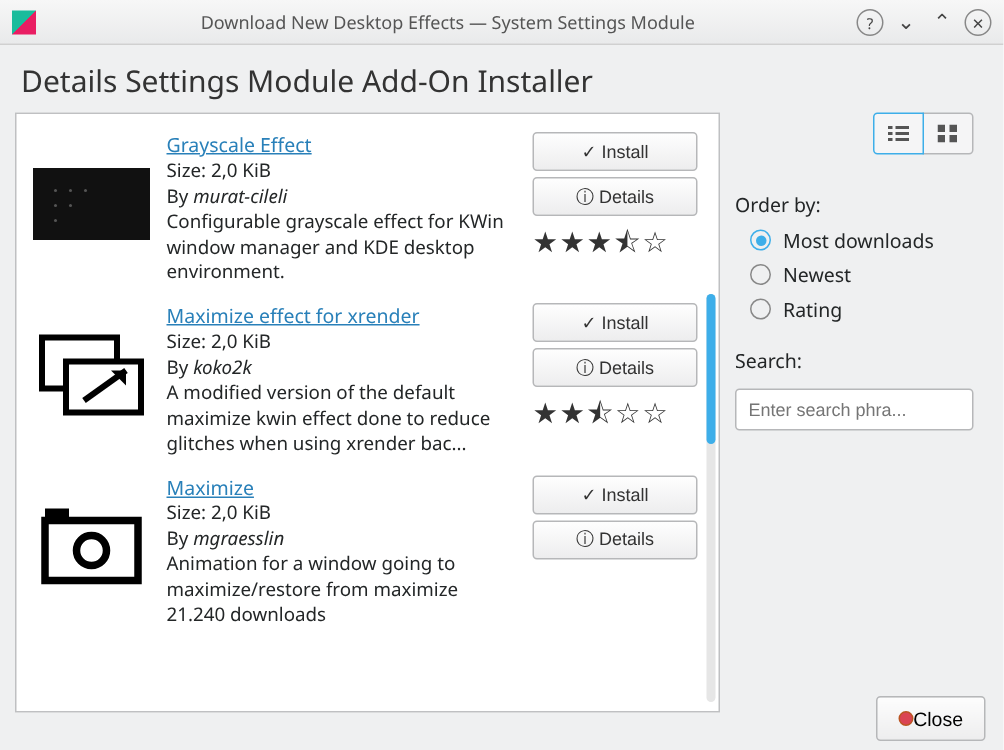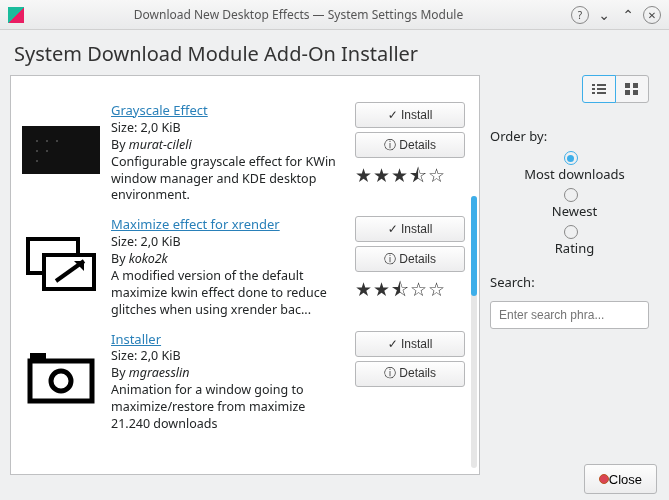--- a/index.html
+++ b/index.html
@@ -9,40 +9,40 @@
   .app-icon { width: 16px; height: 16px; background: linear-gradient(135deg, #1abc9c 50%, #e91e63 50%); margin-right: 8px; }
   .title-text { flex: 1; text-align: center; font-size: 12px; color: #555; }
   .win-btn { width: 18px; height: 18px; margin-left: 6px; display: flex; align-items: center; justify-content: center; font-size: 14px; color: #444; cursor: pointer; }
   .win-btn.circle { border: 1px solid #888; border-radius: 50%; font-size: 10px; }
   
   .header { padding: 10px 14px 8px; }
   .header h1 { font-size: 20px; font-weight: 400; color: #333; }
   
   .main { display: flex; padding: 0 10px; height: 400px; }
   
-  .list-frame { border: 1px solid #bfc0c2; background: #fff; flex: 0 0 470px; position: relative; padding: 20px 10px 6px 6px; overflow: hidden; }
+  .list-frame { border: 1px solid #bfc0c2; background: #fff; flex: 0 0 470px; position: relative; padding: 6px 10px 6px 6px; overflow: hidden; }
   .item { display: flex; border-bottom: none; padding: 6px 4px; }
   .thumb { width: 80px; height: 60px; margin-top: 18px; flex-shrink: 0; display:flex; align-items:center; justify-content:center; }
   .info { flex: 1; padding: 0 10px; font-size: 12.5px; line-height: 1.35; }
   .info a { color: #2980b9; text-decoration: underline; font-size: 13px; }
   .author { font-style: italic; }
   .actions { width: 110px; flex-shrink: 0; }
   .btn { display: block; width: 100%; height: 26px; margin-bottom: 4px; background: linear-gradient(#fefefe,#ededee); border: 1px solid #b6b7b9; border-radius: 3px; font-size: 12px; color: #333; cursor: pointer; }
   .stars { margin-top: 4px; font-size: 19px; letter-spacing: 1px; color: #333; }
   .scroll-track { position: absolute; right: 2px; top: 120px; bottom: 6px; width: 6px; background: #e6e6e6; border-radius: 3px; }
   .scroll-thumb { position: absolute; left: 0; width: 6px; background: #3daee9; border-radius: 3px; }
   
   .side { flex: 1; padding: 0 10px; font-size: 13px; }
   .view-toggle { display: flex; justify-content: flex-end; gap: 0; margin-bottom: 24px; }
   .vt-btn { width: 34px; height: 28px; border: 1px solid #b6b7b9; background: #f5f5f6; display:flex;align-items:center;justify-content:center; cursor:pointer; }
   .vt-btn.active { border-color: #3daee9; position: relative; z-index: 1; }
   .vt-btn:first-child { border-radius: 3px 0 0 3px; }
   .vt-btn:last-child { border-radius: 0 3px 3px 0; margin-left:-1px; }
   .side-label { margin-bottom: 6px; }
-  .radio-row { display: flex; align-items: center; margin: 5px 0 5px 10px; cursor:pointer;flex-direction:column; }
+  .radio-row { display: flex; align-items: center; margin: 5px 0 5px 10px; cursor:pointer; }
   .radio { width: 14px; height: 14px; border: 1px solid #888; border-radius: 50%; margin-right: 8px; display: inline-flex; align-items:center; justify-content:center; }
   .radio.checked { border-color: #3daee9; }
   .radio.checked::after { content:""; width:7px; height:7px; border-radius:50%; background:#3daee9; }
   .search-box { width: 100%; height: 28px; border: 1px solid #b6b7b9; border-radius: 3px; padding: 0 8px; font-size: 12px; color: #6d28d9; background:#fff; margin-top:4px; }
   
   .footer { position: absolute; bottom: 6px; right: 12px; }
   .close-btn { height: 30px; padding: 0 14px; background: linear-gradient(#fdfdfd,#ededee); border:1px solid #b6b7b9; border-radius:3px; font-size:13px; cursor:pointer; display:flex; align-items:center; gap:0; }
   .close-icon { width:10px; height:10px; border-radius:50%; background:#da4453; border:1px solid #b52; display:inline-block; }
 </style>
 </head>
@@ -51,21 +51,21 @@
 <div class="titlebar">
   <div class="app-icon"></div>
   <div class="title-text">Download New Desktop Effects — System Settings Module</div>
   <div class="win-btn circle">?</div>
   <div class="win-btn">⌄</div>
   <div class="win-btn">⌃</div>
   <div class="win-btn circle">✕</div>
 </div>
 
 <div class="header">
-  <h1>System Download Module Add-On Installer</h1>
+  <h1>Details Settings Module Add-On Installer</h1>
 </div>
 
 <div class="main">
   <div class="list-frame">
 
     <div class="item">
       <div class="thumb">
         <svg width="78" height="48">
             <rect width="78" height="48" fill="#111"></rect>
             <circle cx="15" cy="15" r="1" fill="#555"></circle>
@@ -113,21 +113,21 @@
 
     <div class="item">
       <div class="thumb">
         <svg width="78" height="56">
             <rect x="8" y="10" width="62" height="40" fill="none" stroke="#000" stroke-width="5"></rect>
             <circle cx="39" cy="30" r="10" fill="none" stroke="#000" stroke-width="5"></circle>
             <rect x="8" y="2" width="16" height="10" fill="#000"></rect>
           </svg>
       </div>
       <div class="info">
-        <a href="#">Installer</a><br>
+        <a href="#">Maximize</a><br>
         <span>Size: 2,0 KiB</span><br>
         <span>By </span><span class="author">mgraesslin</span><br>
         <span>Animation for a window going to maximize/restore from maximize 21.240 downloads</span>
       </div>
       <div class="actions">
         <button class="btn">✓ <span>Install</span></button>
         <button class="btn">ⓘ <span>Details</span></button>
       </div>
     </div>
 

